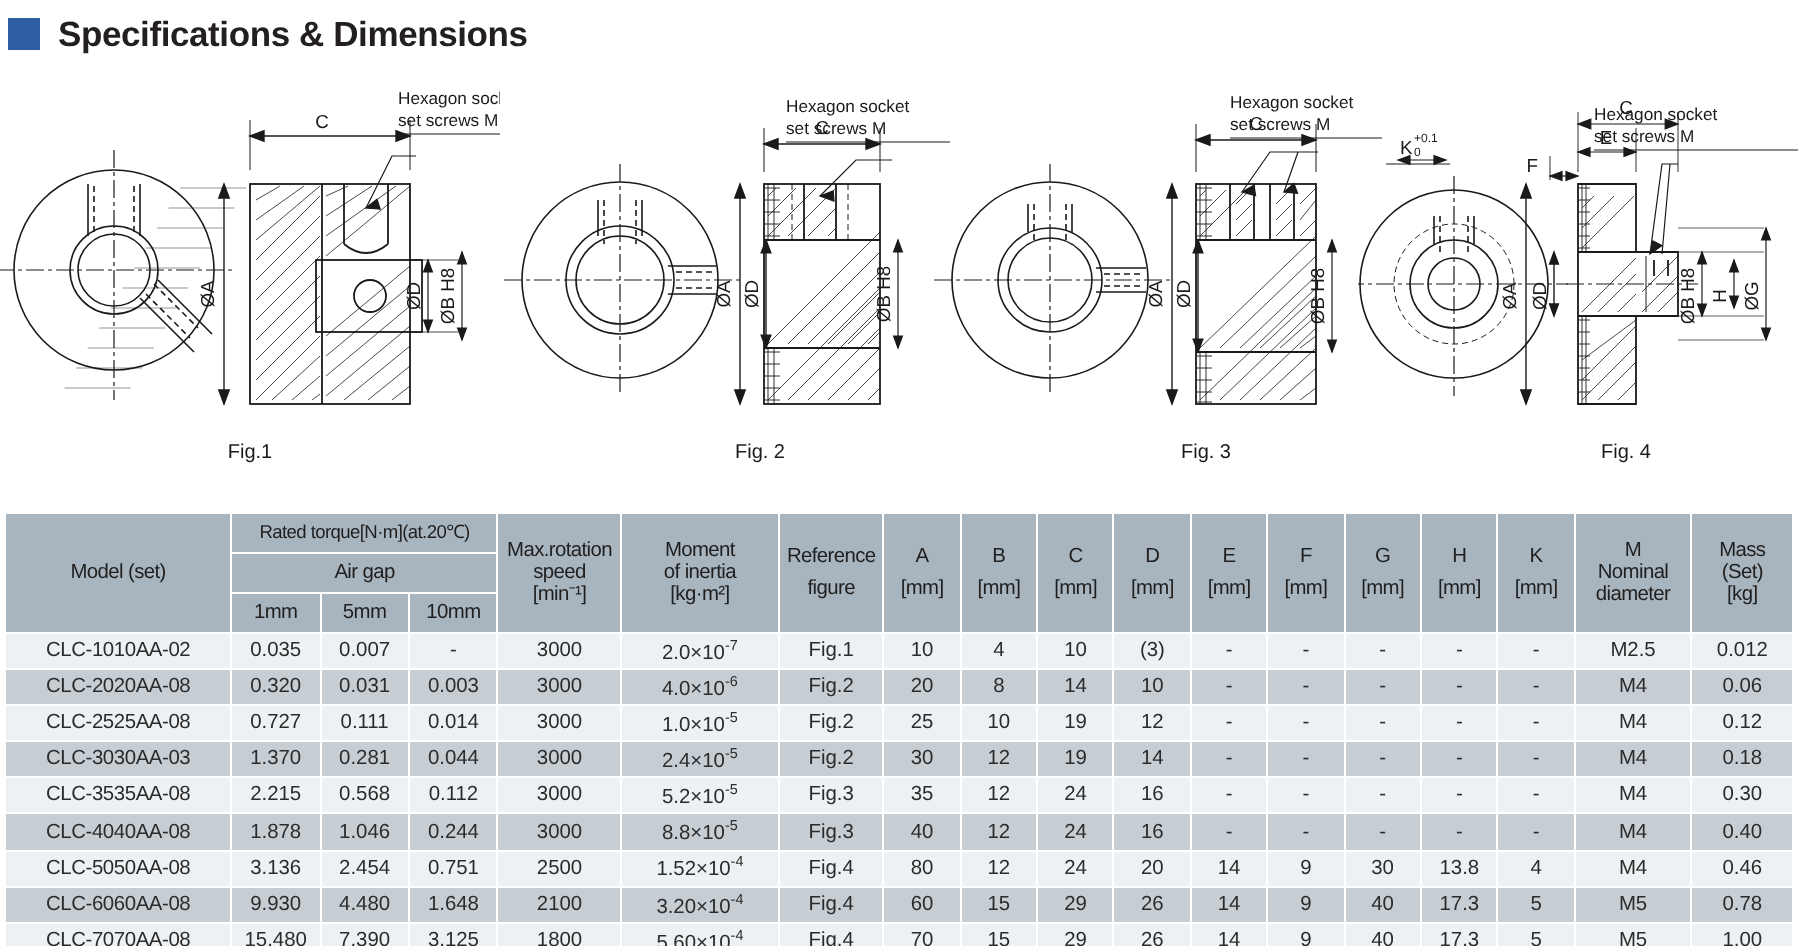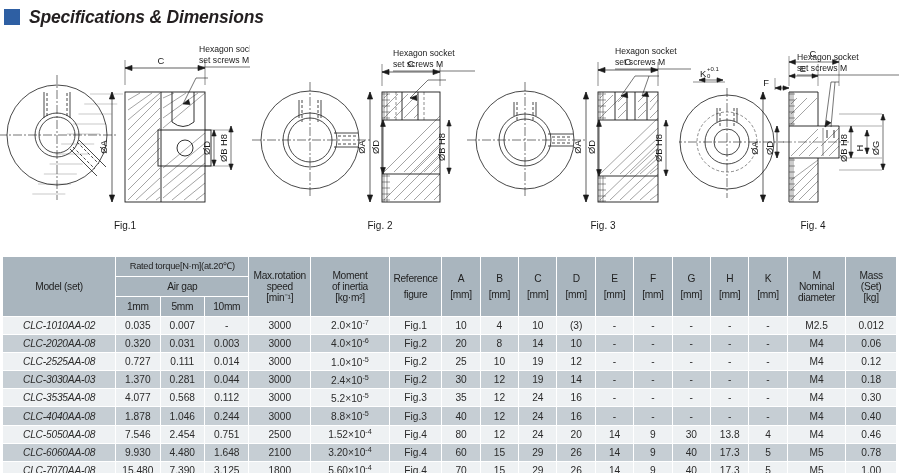--- a/index.html
+++ b/index.html
@@ -2,21 +2,21 @@
 <html><head>
 <meta charset="utf-8">
 <style>
   html,body{margin:0;padding:0;}
   body{
     width:899px;height:473px;background:#ffffff;
     font-family:"Liberation Sans", sans-serif;
     color:#231f20;overflow:hidden;position:relative;
   }
   
-  .title-bar{display:flex;align-items:center;gap:9px;padding:4px 0 0 4px;height:26px;font-style:italic;}
+  .title-bar{display:flex;align-items:center;gap:9px;padding:4px 0 0 4px;height:26px;}
   .title-square{width:16px;height:16px;background:#2e5fa3;flex:0 0 auto;}
   .title-text{font-size:17.5px;font-weight:bold;letter-spacing:-0.2px;color:#231f20;}
 
   
   .figures{position:relative;height:218px;}
   .fig{position:absolute;top:0;}
 
   
   .spec-table{
     position:absolute;left:2px;top:256px;
@@ -31,21 +31,21 @@
     white-space:nowrap;
   }
   .spec-table thead th{
     background:#a9b5be;color:#1f1f1f;font-weight:normal;
     letter-spacing:-0.3px;
   }
   .spec-table thead th.tall{height:19px;}
   .spec-table tbody tr:nth-child(odd) td{background:#eef1f3;}
   .spec-table tbody tr:nth-child(even) td{background:#c6ced4;}
   .spec-table tbody td{height:17.1px;}
-  .spec-table tbody td.model{text-align:center;letter-spacing:-0.2px;font-style:italic;}
+  .spec-table tbody td.model{text-align:center;letter-spacing:-0.2px;}
   .sup{font-size:7.2px;vertical-align:super;}
   .hdr-small{font-size:9.3px;letter-spacing:-0.45px;}
 
   
   .c-model{width:112px}.c-gap{width:44px}.c-speed{width:61px}
   .c-inertia{width:78px}.c-ref{width:52px}.c-dim{width:38px}
   .c-m{width:58px}.c-mass{width:50px}
 
   
   svg text{font-family:"Liberation Sans", sans-serif;fill:#1a1a1a;}
@@ -548,21 +548,21 @@
         <td>-</td>
         <td>-</td>
         <td>-</td>
         <td>-</td>
         <td>-</td>
         <td>M4</td>
         <td>0.18</td>
       </tr>
       <tr>
         <td class="model">CLC-3535AA-08</td>
-        <td>4.077</td>
+        <td>2.215</td>
         <td>0.568</td>
         <td>0.112</td>
         <td>3000</td>
         <td><span>5.2×10</span><span class="sup">-5</span></td>
         <td>Fig.3</td>
         <td>35</td>
         <td>12</td>
         <td>24</td>
         <td>16</td>
         <td>-</td>
@@ -588,21 +588,21 @@
         <td>-</td>
         <td>-</td>
         <td>-</td>
         <td>-</td>
         <td>-</td>
         <td>M4</td>
         <td>0.40</td>
       </tr>
       <tr>
         <td class="model">CLC-5050AA-08</td>
-        <td>7.546</td>
+        <td>3.136</td>
         <td>2.454</td>
         <td>0.751</td>
         <td>2500</td>
         <td><span>1.52×10</span><span class="sup">-4</span></td>
         <td>Fig.4</td>
         <td>80</td>
         <td>12</td>
         <td>24</td>
         <td>20</td>
         <td>14</td>

